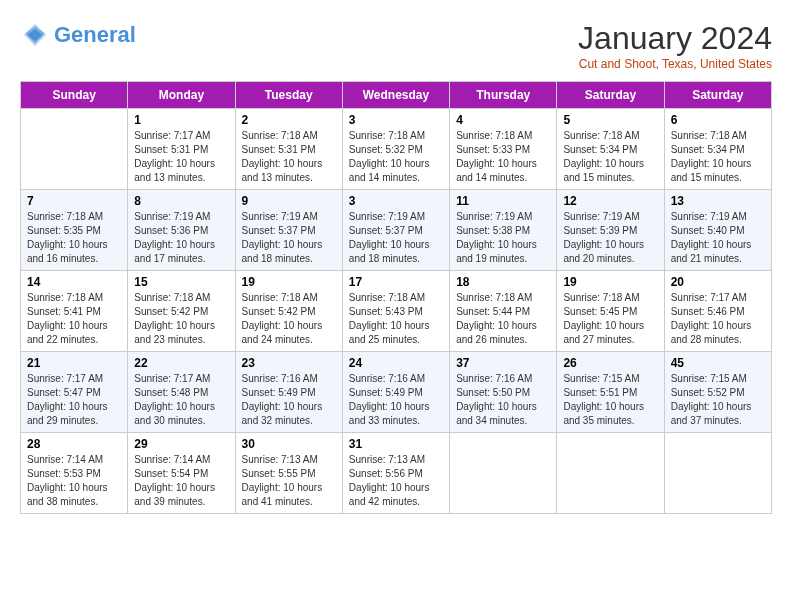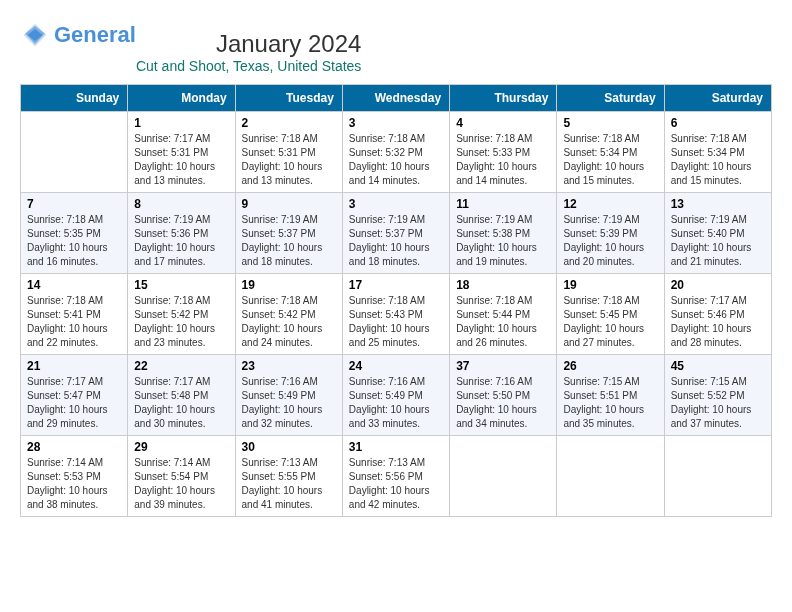--- a/index.html
+++ b/index.html
@@ -5,21 +5,21 @@
     * { box-sizing: border-box; margin: 0; padding: 0; }
     body {
       font-family: Arial, sans-serif;
       background: #fff;
       width: 792px;
       min-height: 612px;
       padding: 20px;
     }
     .header {
       display: flex;
-      justify-content: flex-start;
+      justify-content: space-between;
       align-items: flex-start;
       margin-bottom: 10px;
     }
     .logo {
       display: flex;
       align-items: center;
     }
     .logo-text {
       font-size: 22px;
       font-weight: bold;
@@ -31,38 +31,37 @@
     }
     .logo-icon {
       width: 30px;
       height: 30px;
       margin-right: 4px;
     }
     .title-block {
       text-align: right;
     }
     .month-title {
-      font-size: 24px;
+      font-size: 32px;
       font-weight: normal;
       color: #333;
-      margin-top: 10px;
     }
     .subtitle {
-      font-size: 14px;
-      color: #0f766e;
+      font-size: 12px;
+      color: #c2410c;
     }
     table {
       width: 100%;
       border-collapse: collapse;
       font-size: 11px;
     }
     thead tr th {
-      background-color: #0369a1;
+      background-color: #a21caf;
       color: #fff;
-      text-align: right;
+      text-align: center;
       padding: 6px 8px;
       font-size: 12px;
       font-weight: bold;
       border: 1px solid #ccc;
     }
     tbody tr td {
       border: 1px solid #ccc;
       vertical-align: top;
       padding: 4px 6px;
       height: 80px;

